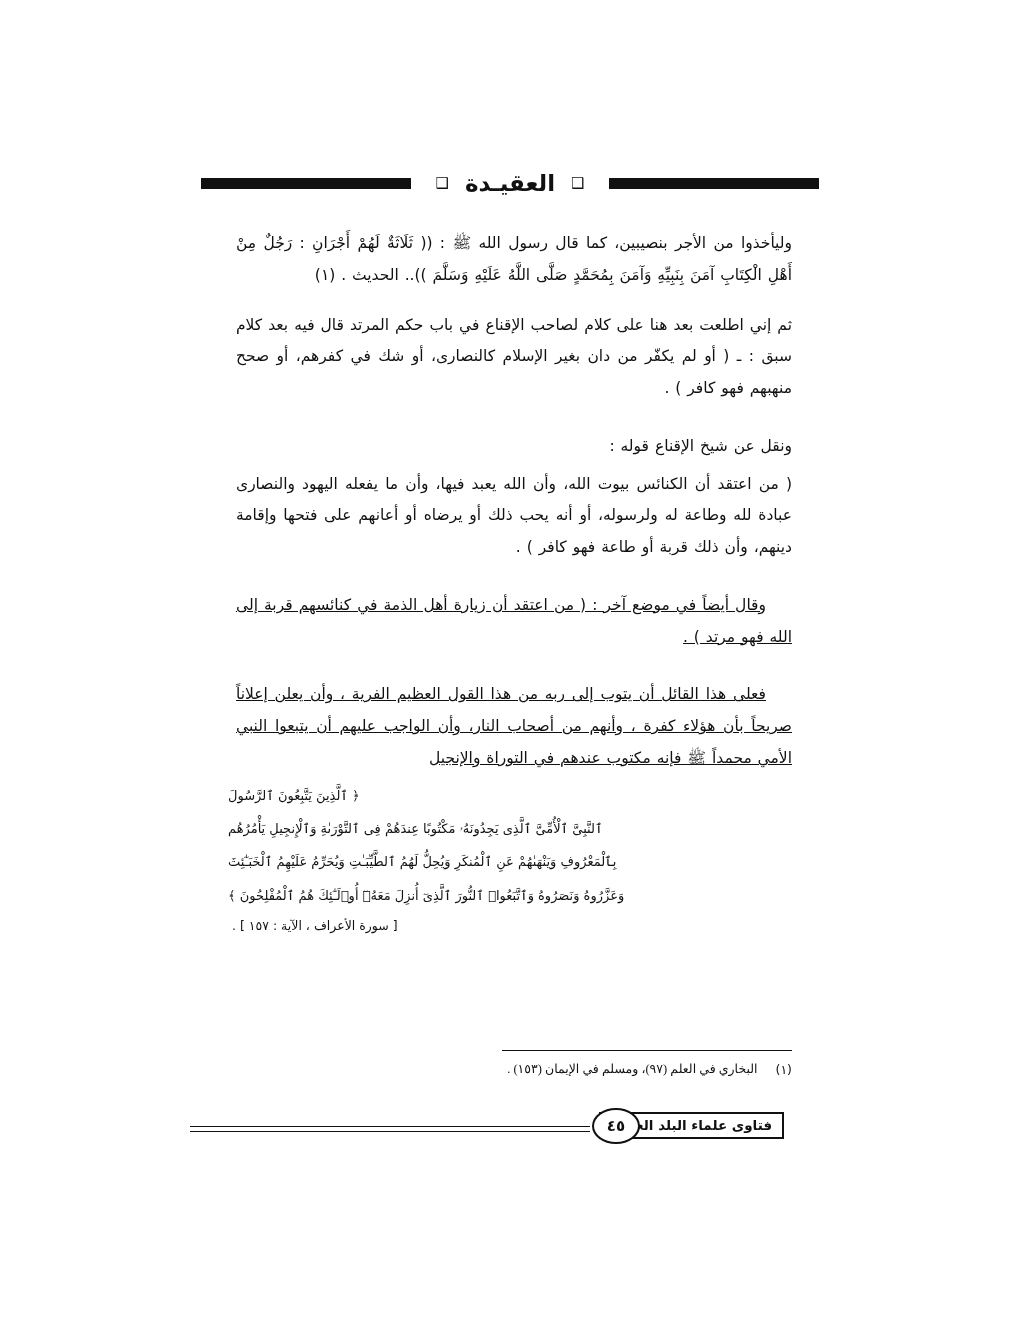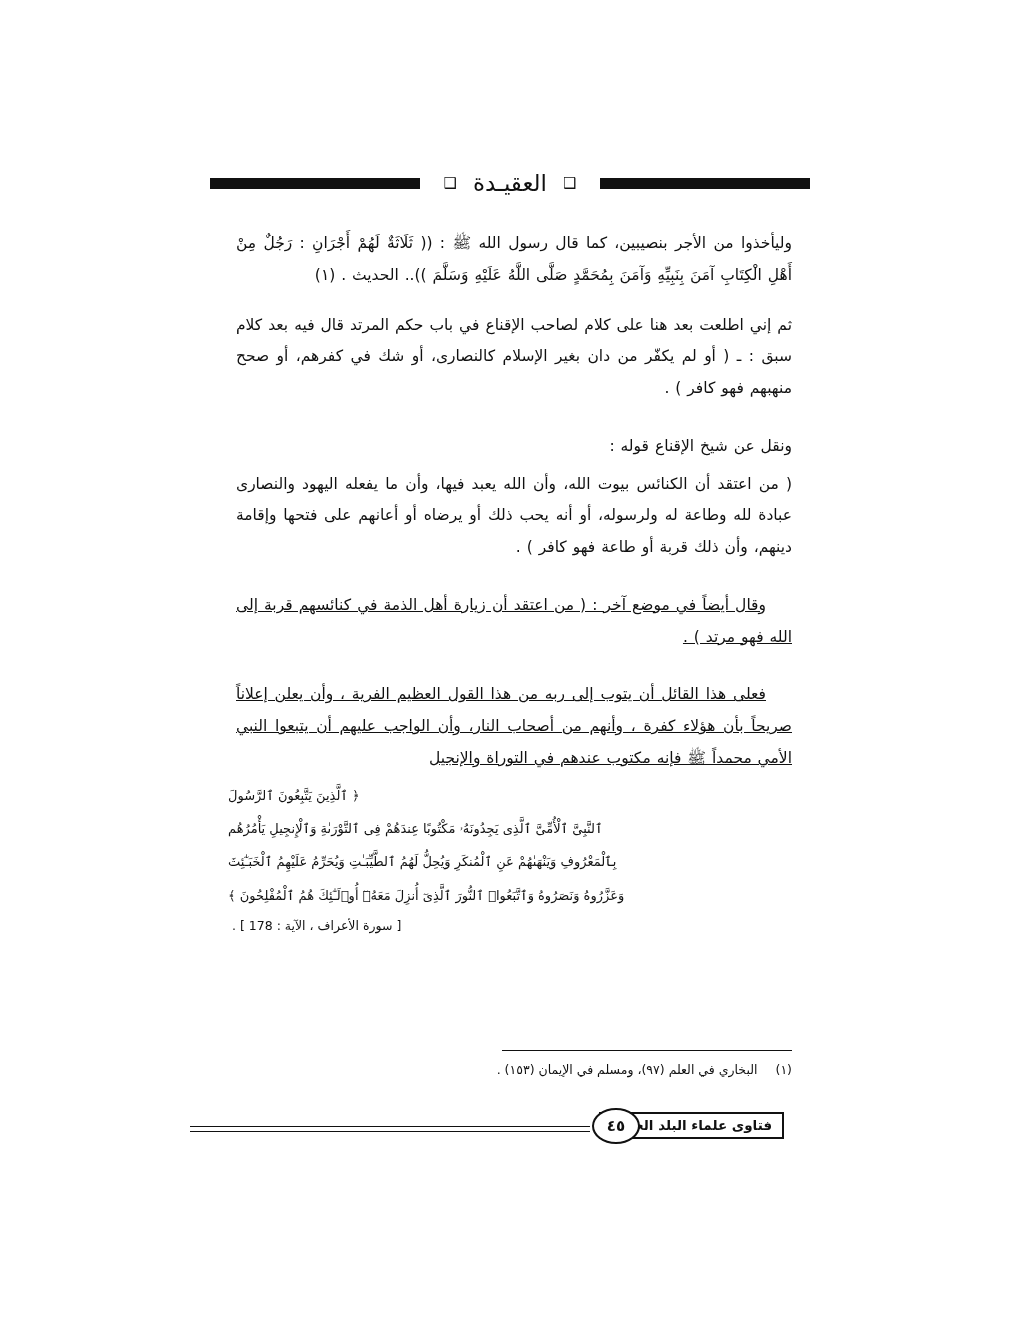--- a/index.html
+++ b/index.html
@@ -39,21 +39,21 @@
     width: 210px;
     border-top: 2px solid #111;
     border-bottom: 2px solid #111;
     background: #111;
   }
   .header-rule.left { margin-left: 14px; }
   .header-rule.right { margin-right: 14px; }
   .header-title {
     font-family: "DejaVu Sans", sans-serif;
     font-size: 23px;
-    font-weight: normal;
+    font-weight: bold;
     letter-spacing: 2px;
     white-space: nowrap;
     padding: 0 6px;
   }
   .header-orn {
     font-size: 15px;
     vertical-align: middle;
     padding: 0 10px;
   }
   
@@ -110,21 +110,21 @@
     margin: 0 0 8px auto;
   }
   .footnote {
     font-size: 12.5px;
     line-height: 1.7;
     display: flex;
     gap: 18px;
     direction: rtl;
   }
   .footnote .fn-num { flex: 0 0 auto; }
-  .footnote .fn-text { flex: 1 1 auto; }
+  .footnote .fn-text { flex: 1 1 auto; font-family: Liberation Serif, serif; }
   
   .footer {
     position: absolute;
     top: 1104px;
     left: 0;
     right: 0;
     height: 46px;
     direction: rtl;
     display: flex;
     align-items: center;
@@ -199,21 +199,21 @@
 
     <div class="spacer-md"></div>
 
     <p class="para indent">فعلى هذا القائل أن يتوب إلى ربه من هذا القول العظيم الفرية ، وأن يعلن إعلاناً صريحاً بأن هؤلاء كفرة ، وأنهم من أصحاب النار، وأن الواجب عليهم أن يتبعوا النبي الأمي محمداً ﷺ فإنه مكتوب عندهم في التوراة والإنجيل</p>
 
     <div class="quran">﴿ ٱلَّذِينَ يَتَّبِعُونَ ٱلرَّسُولَ</div>
     <div class="quran">ٱلنَّبِىَّ ٱلْأُمِّىَّ ٱلَّذِى يَجِدُونَهُۥ مَكْتُوبًا عِندَهُمْ فِى ٱلتَّوْرَىٰةِ وَٱلْإِنجِيلِ يَأْمُرُهُم</div>
     <div class="quran">بِٱلْمَعْرُوفِ وَيَنْهَىٰهُمْ عَنِ ٱلْمُنكَرِ وَيُحِلُّ لَهُمُ ٱلطَّيِّبَـٰتِ وَيُحَرِّمُ عَلَيْهِمُ ٱلْخَبَـٰٓئِثَ</div>
     <div class="quran">وَعَزَّرُوهُ وَنَصَرُوهُ وَٱتَّبَعُوا۟ ٱلنُّورَ ٱلَّذِىٓ أُنزِلَ مَعَهُۥٓ أُو۟لَـٰٓئِكَ هُمُ ٱلْمُفْلِحُونَ ﴾</div>
 
-    <div class="ayah-ref">[ سورة الأعراف ، الآية : 178 ] .</div>
+    <div class="ayah-ref">[ سورة الأعراف ، الآية : ١٥٧ ] .</div>
   </div>
 
   <div class="footnote-wrap">
     <div class="footnote-rule"></div>
     <div class="footnote">
       <span class="fn-num">(١)</span>
       <span class="fn-text">البخاري في العلم (٩٧)، ومسلم في الإيمان (١٥٣) .</span>
     </div>
   </div>
 

